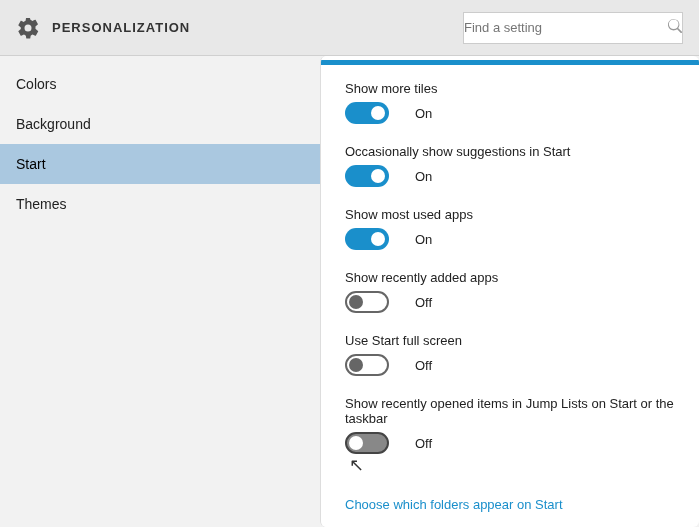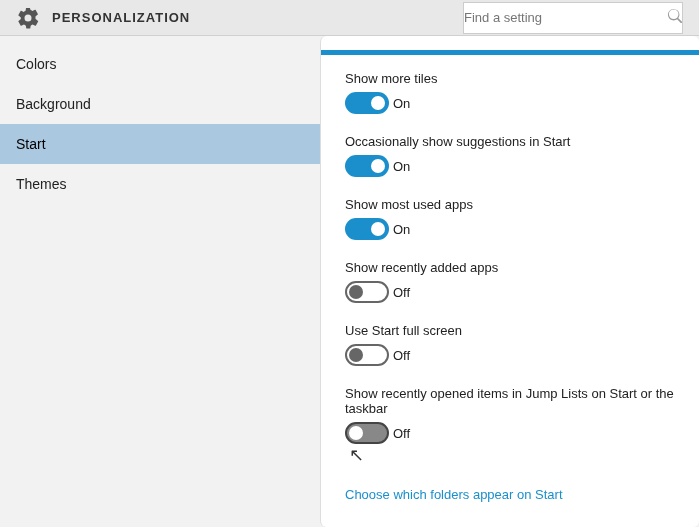--- a/index.html
+++ b/index.html
@@ -13,21 +13,21 @@
       display: flex;
       flex-direction: column;
     }
 
     
     .header {
       display: flex;
       align-items: center;
       background: #e8e8e8;
       padding: 10px 16px;
-      height: 36px;
+      height: 56px;
       border-bottom: 1px solid #d0d0d0;
     }
     .header-icon {
       width: 24px;
       height: 24px;
       margin-right: 12px;
       flex-shrink: 0;
     }
     .header-title {
       font-size: 13px;
@@ -81,21 +81,21 @@
     }
     .sidebar-item.active {
       background: #aac8e0;
       color: #000;
     }
 
     
     .content {
       flex: 1;
       background: white;
-      padding: 14px 24px 24px 24px;
+      padding: 4px 24px 24px 24px;
       overflow-y: auto;
       border-left: 1px solid #ddd;
       border-radius: 6px;
     }
 
     .content-top-bar {
       height: 5px;
       background: #1a8fcb;
       margin: 0 -24px 16px -24px;
     }
@@ -106,21 +106,21 @@
 
     .setting-label {
       font-size: 13px;
       color: #222;
       margin-bottom: 6px;
     }
 
     .toggle-row {
       display: flex;
       align-items: center;
-      gap: 4px;
+      gap: 26px;
     }
     .toggle-track {
       width: 44px;
       height: 22px;
       border-radius: 11px;
       position: absolute;
       top: 0;
       left: 0;
     }
     .toggle-track.on {

